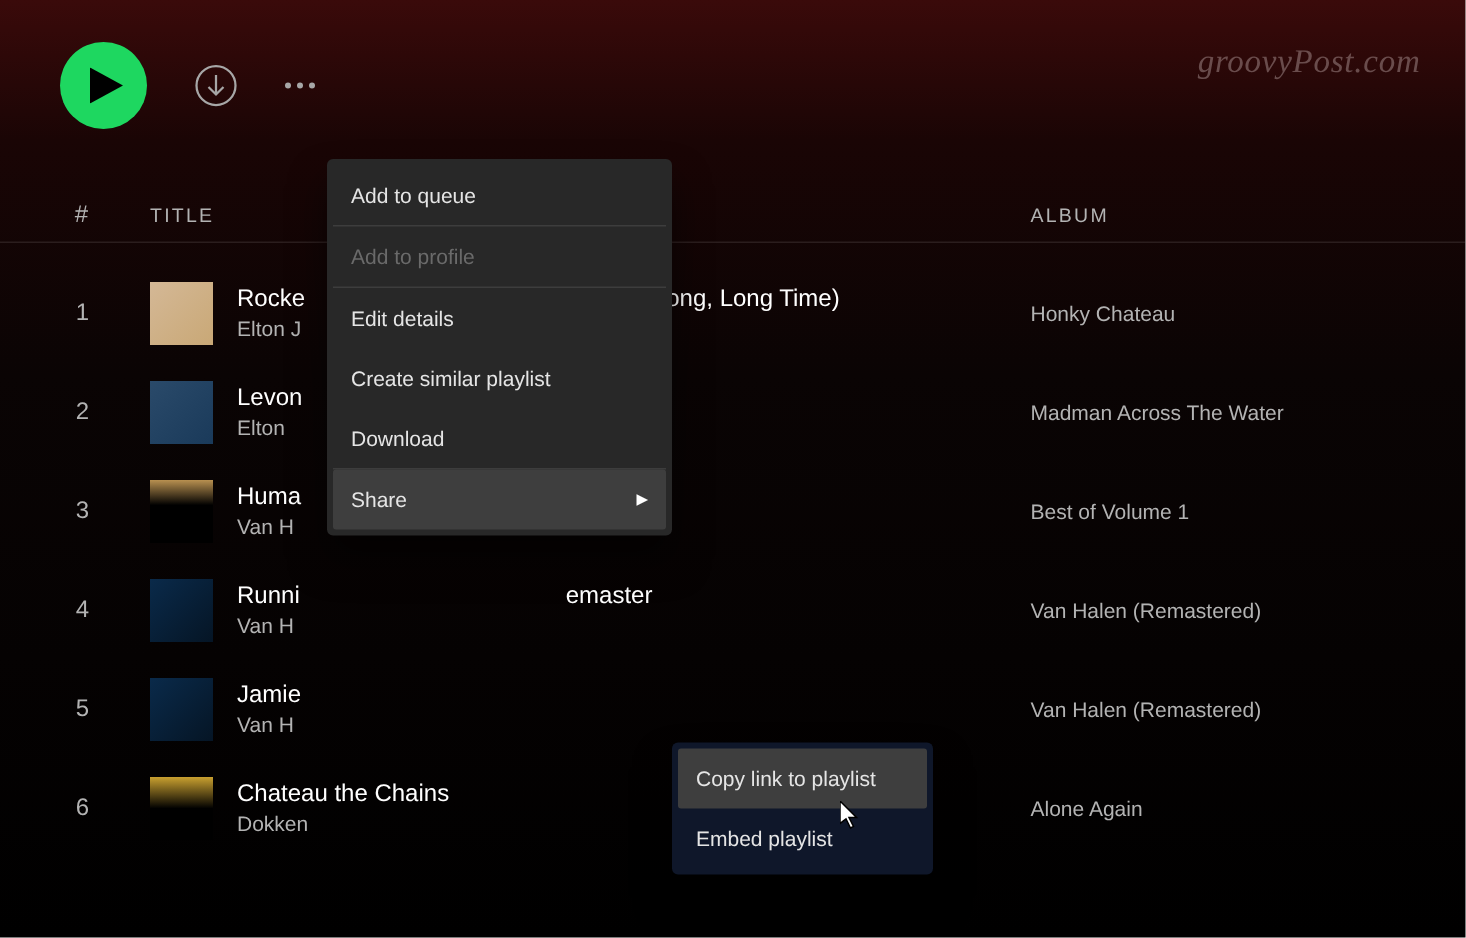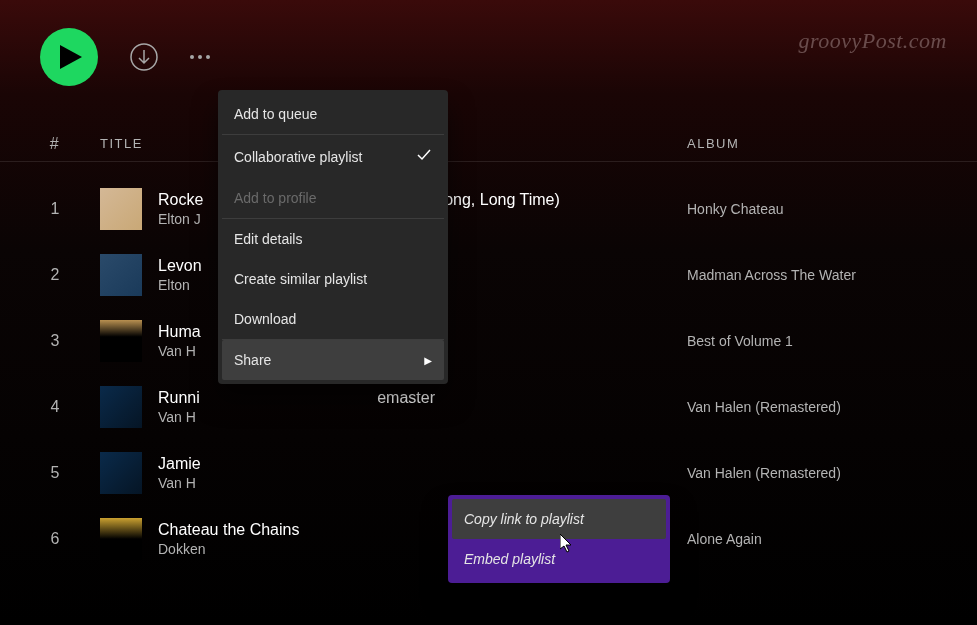--- a/index.html
+++ b/index.html
@@ -90,21 +90,21 @@
     .art4 { background: linear-gradient(135deg, #0a2a4a 0%, #051525 100%); }
     .art5 { background: linear-gradient(135deg, #0a2a4a 0%, #051525 100%); }
     .art6 { background: linear-gradient(180deg, #c9a030 0%, #000 50%); }
     .track-info { display: flex; flex-direction: column; gap: 2px; }
     .track-title { color: #fff; font-size: 16px; font-weight: 400; }
     .track-artist { color: #b3b3b3; font-size: 14px; }
     .track-album { width: 250px; color: #b3b3b3; font-size: 14px; }
 
     .context-menu {
       position: absolute;
-      top: 90px;
+      top: 106px;
       left: 218px;
       width: 230px;
       background: #282828;
       border-radius: 4px;
       box-shadow: 0 16px 24px rgba(0,0,0,0.5);
       padding: 4px;
       z-index: 100;
     }
     .menu-item {
       padding: 12px 12px;
@@ -119,27 +119,26 @@
     .menu-item.disabled { color: #6a6a6a; }
     .menu-item.highlighted { background: #3e3e3e; }
     .menu-sep { height: 1px; background: rgba(255,255,255,0.1); margin: 0 0; }
     .check { color: #fff; }
     .chevron { color: #fff; font-size: 10px; }
 
     .submenu {
       position: absolute;
       top: 495px;
       left: 448px;
-      width: 222px;
-      background: #4c1d95;
+      width: 174px;
+      background: #0f172a;
       border-radius: 4px;
       box-shadow: 0 16px 24px rgba(0,0,0,0.5);
       padding: 4px;
       z-index: 101;
-      font-style: italic;
     }
     .cursor {
       position: absolute;
       top: 534px;
       left: 560px;
       z-index: 200;
       pointer-events: none;
     }
   </style>
 </head>
@@ -244,28 +243,20 @@
       </div>
     </div>
     <div class="track-album">Alone Again</div>
   </div>
 
 </div>
 
 <div class="context-menu">
   <div class="menu-item">Add to queue</div>
   <div class="menu-sep"></div>
-  <div class="menu-item">
-    <span>Collaborative playlist</span>
-    <span class="check">
-      <svg width="16" height="16" viewBox="0 0 16 16" fill="none" stroke="#fff" stroke-width="1.5">
-          <path d="M2 8 L6 12 L14 3"></path>
-        </svg>
-    </span>
-  </div>
   <div class="menu-item disabled">Add to profile</div>
   <div class="menu-sep"></div>
   <div class="menu-item">Edit details</div>
   <div class="menu-item">Create similar playlist</div>
   <div class="menu-item">Download</div>
   <div class="menu-sep"></div>
   <div class="menu-item highlighted">
     <span>Share</span>
     <span class="chevron">▶</span>
   </div>

